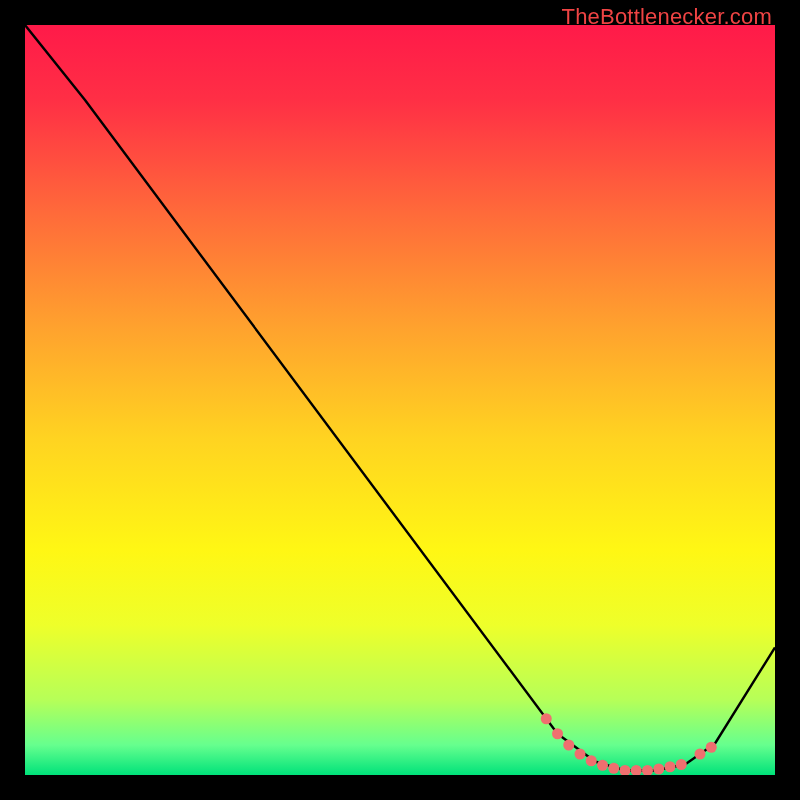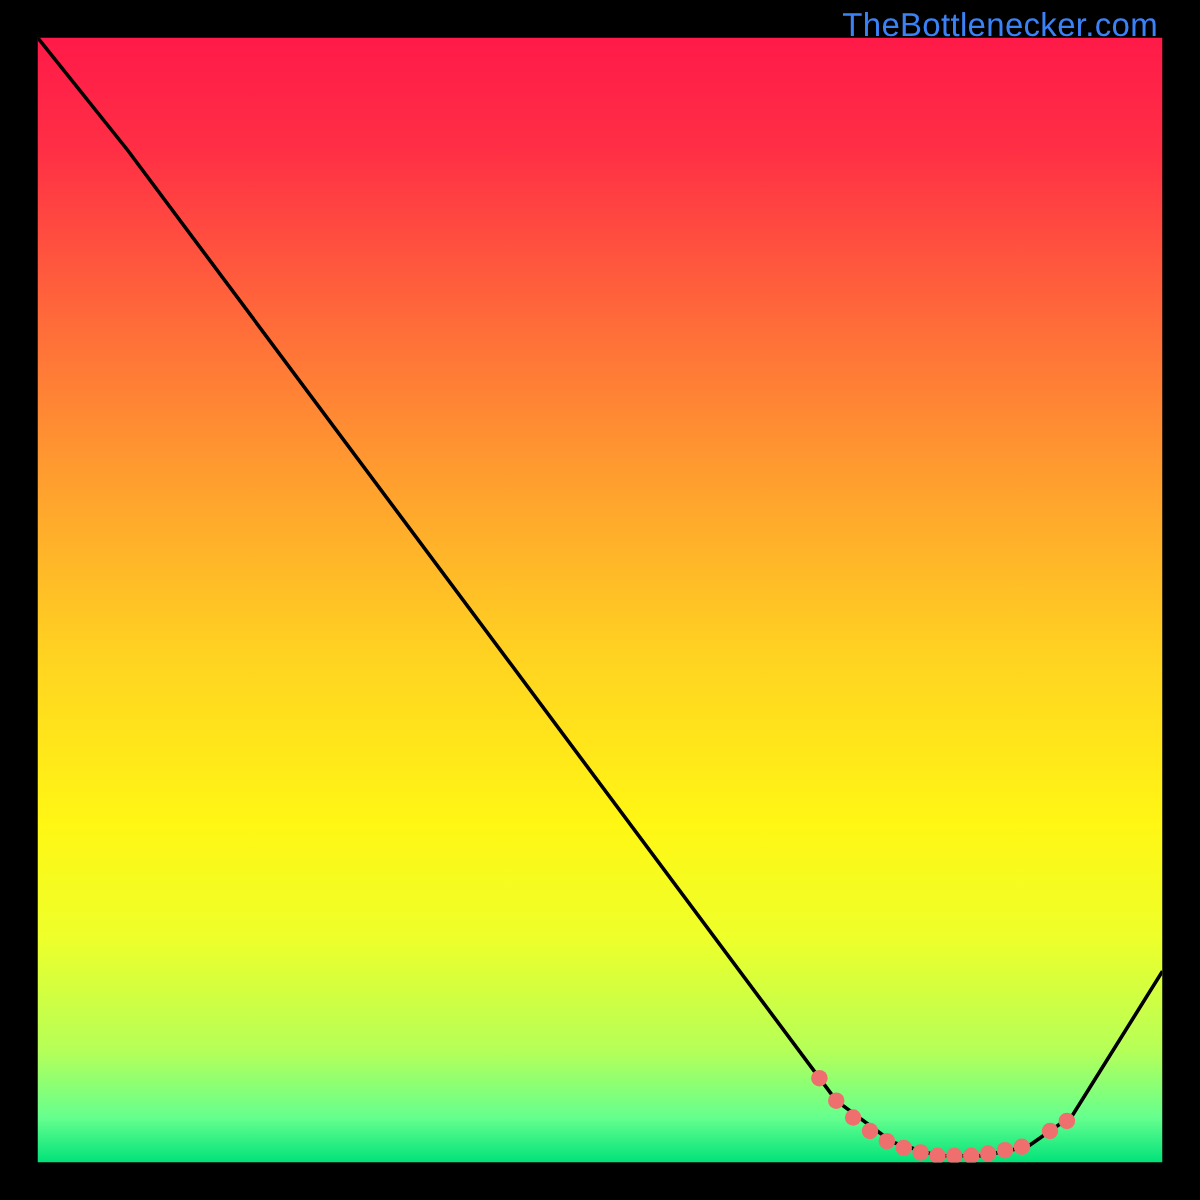--- a/index.html
+++ b/index.html
@@ -24,21 +24,21 @@
     top: 0;
     width: 750px;
     height: 750px;
   }
   .watermark {
     position: absolute;
     top: 4px;
     right: 28px;
     font-family: Arial, Helvetica, sans-serif;
     font-size: 22px;
-    color: #3b82f6;
+    color: #ef4444;
     letter-spacing: 0.2px;
   }
 </style>
 </head>
 <body>
 
 <div class="frame">
   <svg class="plot" viewBox="0 0 750 750" preserveAspectRatio="none">
     <defs>
       <linearGradient id="bg-grad" x1="0" y1="0" x2="0" y2="1">

